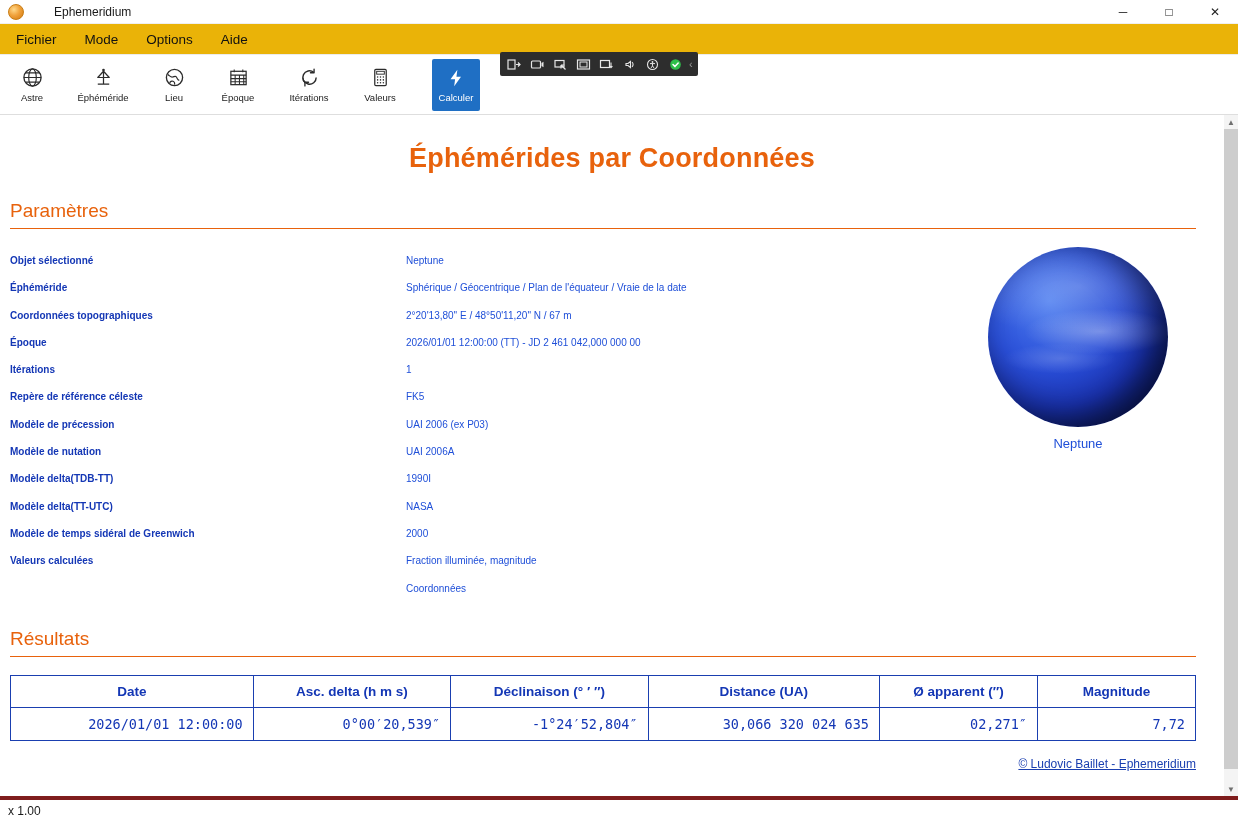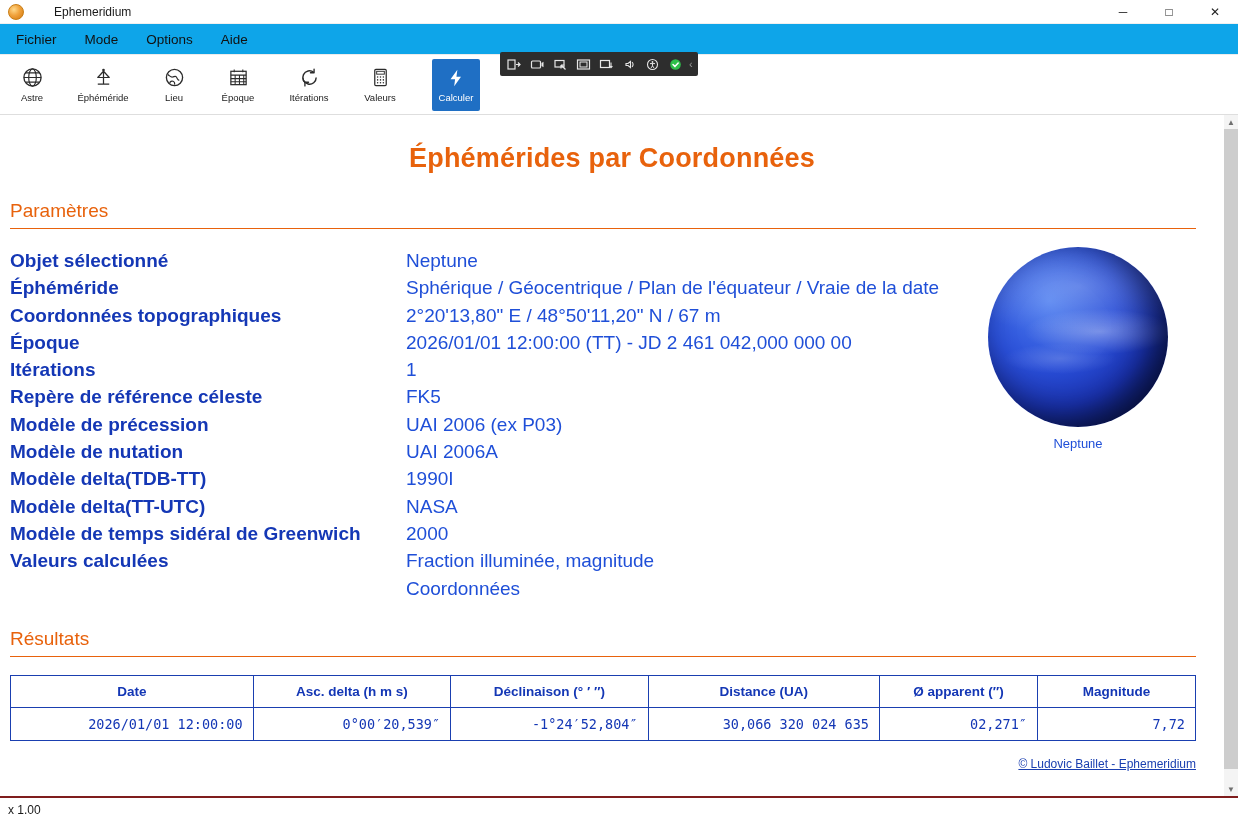--- a/index.html
+++ b/index.html
@@ -44,21 +44,21 @@
     display: flex; align-items: center; justify-content: center;
     font-size: 12px; color: #222;
     line-height: 1;
   }
 
   
   .menubar {
     height: 31px;
     display: flex;
     align-items: center;
-    background: #0ea5e9;
+    background: #eab308;
     border-bottom: 1px solid #ececec;
     position: relative;
   }
   .menuitem {
     font-size: 13.5px;
     color: #111;
     padding: 5px 12px;
     margin-left: 4px;
     border-radius: 2px;
   }
@@ -172,21 +172,21 @@
     background: #e8620c;
     margin: 0 28px 18px 10px;
   }
 
   .params {
     position: relative;
     margin-left: 10px;
   }
   .prow {
     display: flex;
-    font-size: 19px;
+    font-size: 10px;
     line-height: 27.3px;
     color: #1a3fb0;
   }
   .plabel {
     width: 396px;
     font-weight: bold;
     color: #1437b5;
     flex: none;
   }
   .pvalue {
@@ -253,21 +253,21 @@
     color: #1a3fb0;
     text-decoration: underline;
   }
 
   
   .statusbar {
     height: 25px;
     display: flex;
     align-items: center;
     background: #ffffff;
-    border-top: 2px solid #7f1d1d;
+    border-top: 4px solid #7f1d1d;
     font-size: 12px;
     color: #1a1a1a;
     padding-left: 8px;
   }
 </style>
 </head>
 <body>
 
 <div class="titlebar">
   <div class="app-icon"></div>

